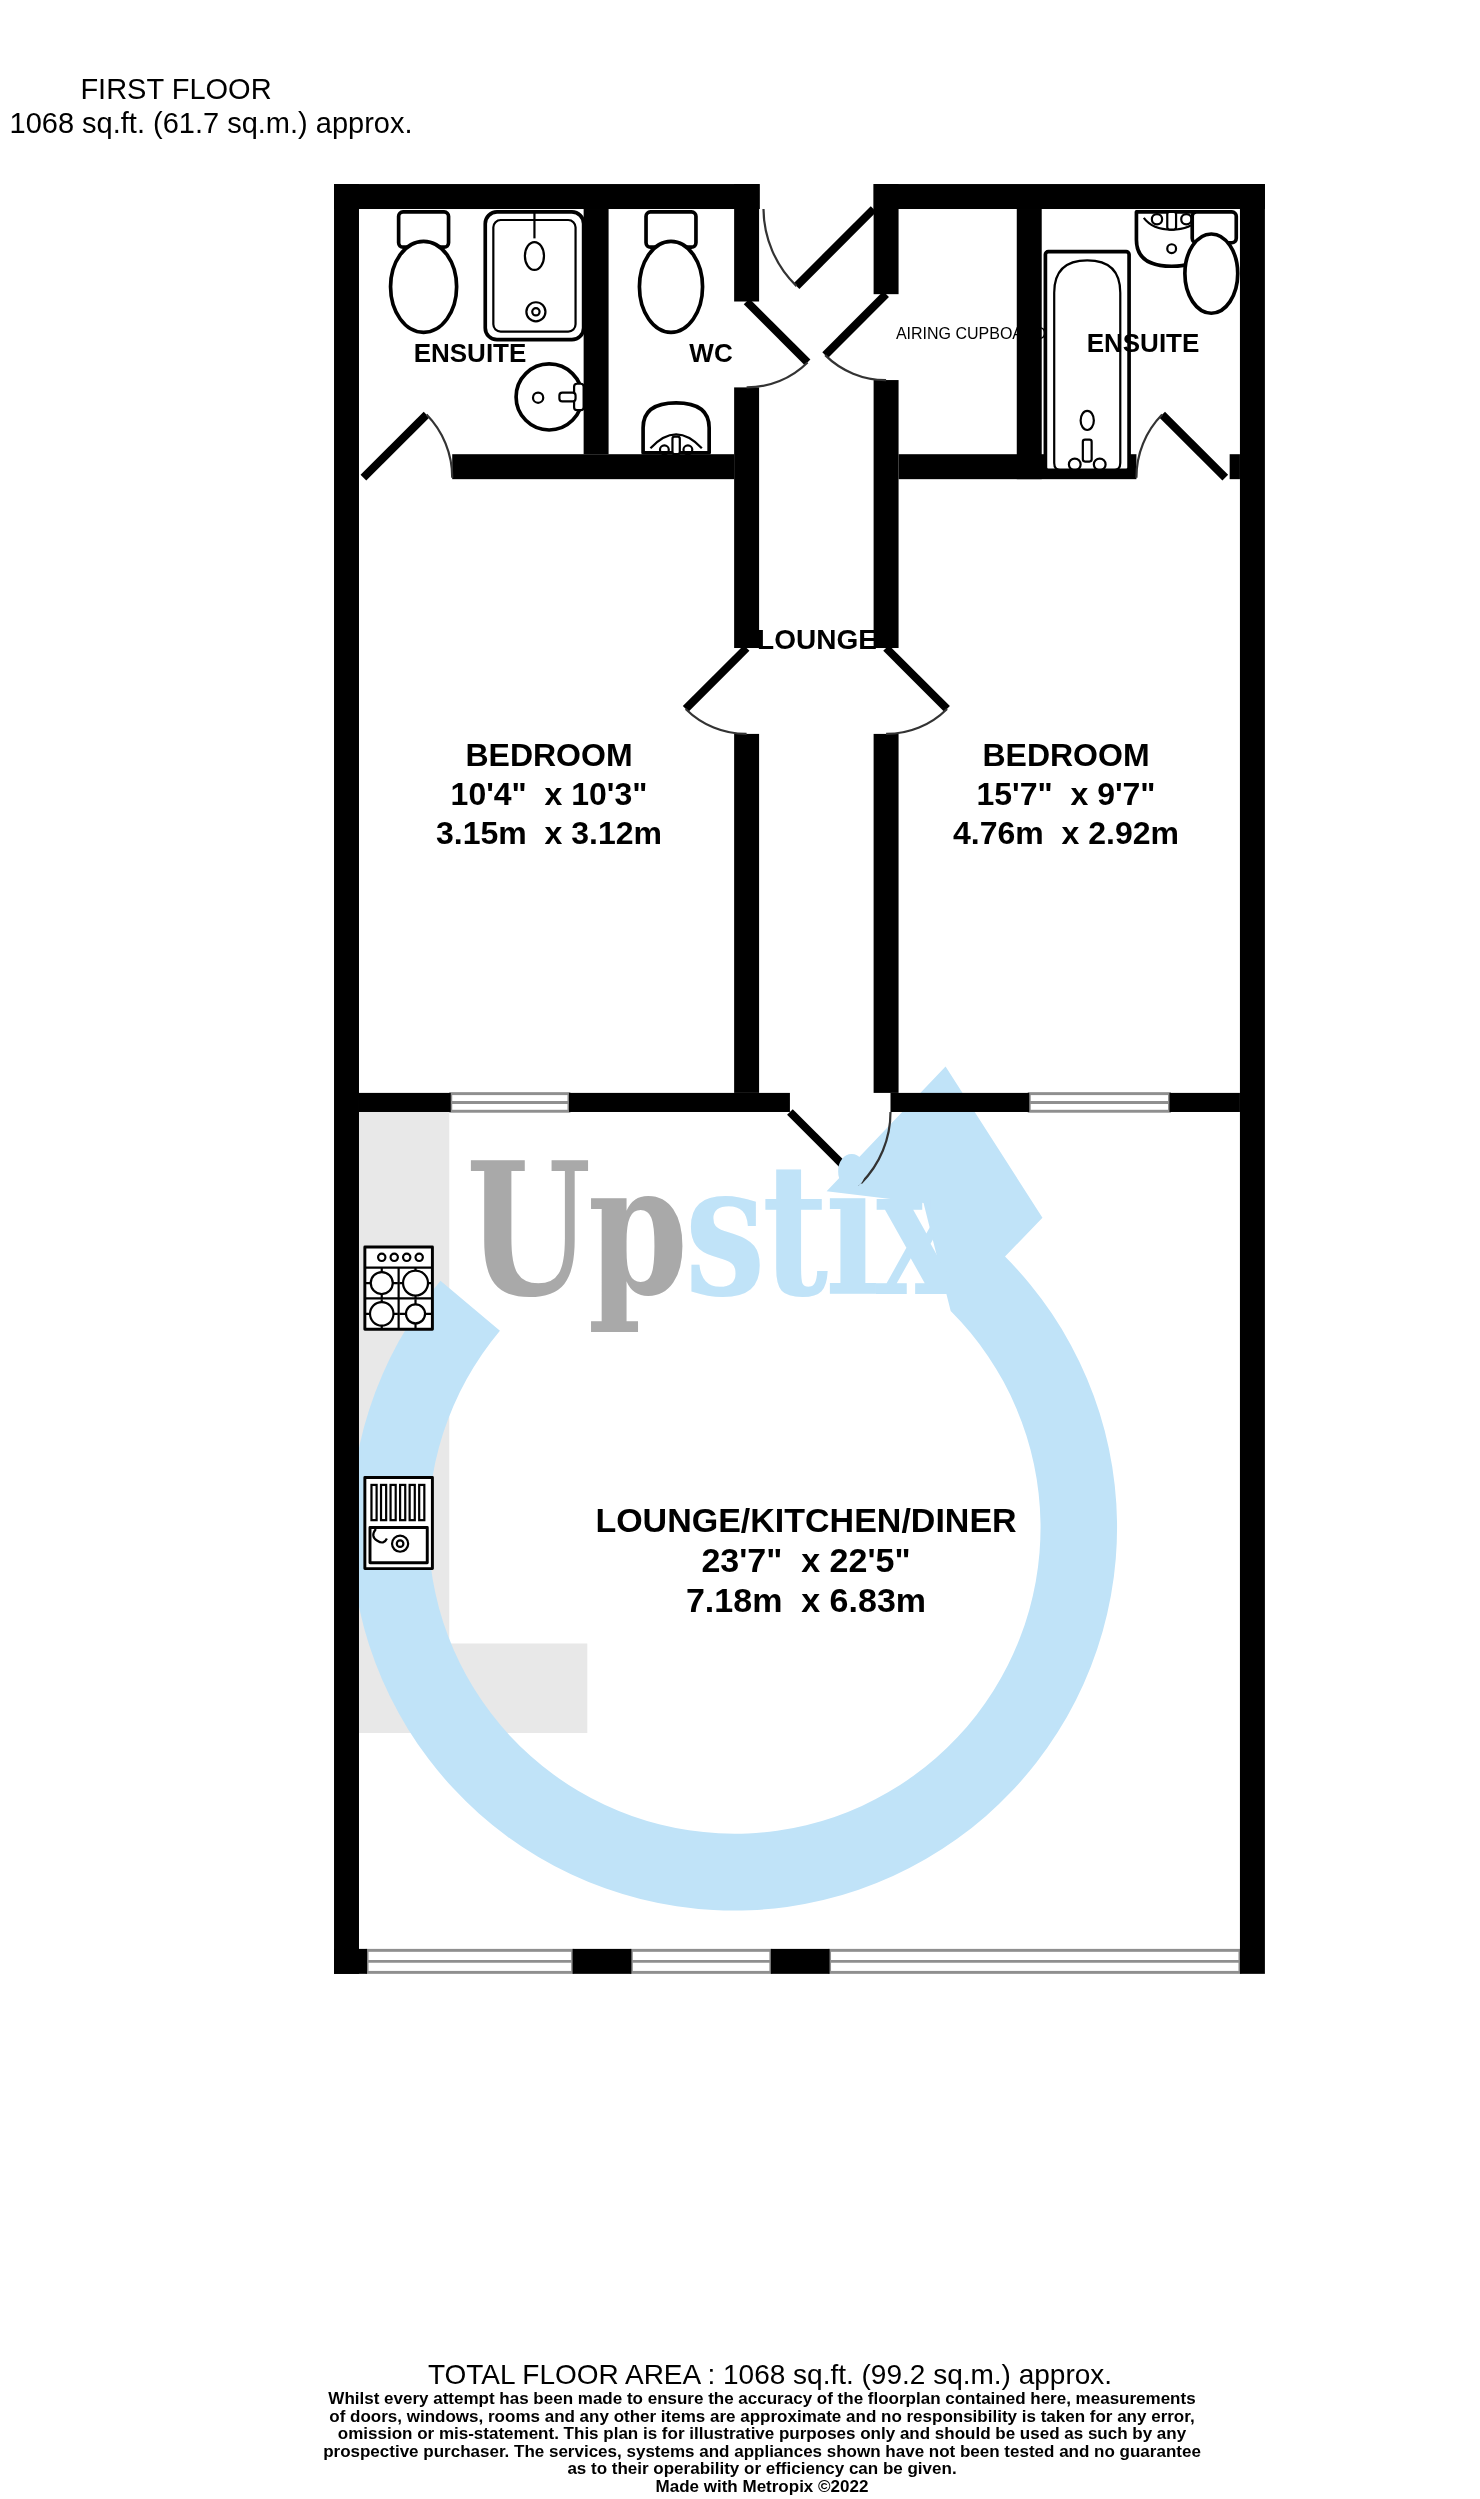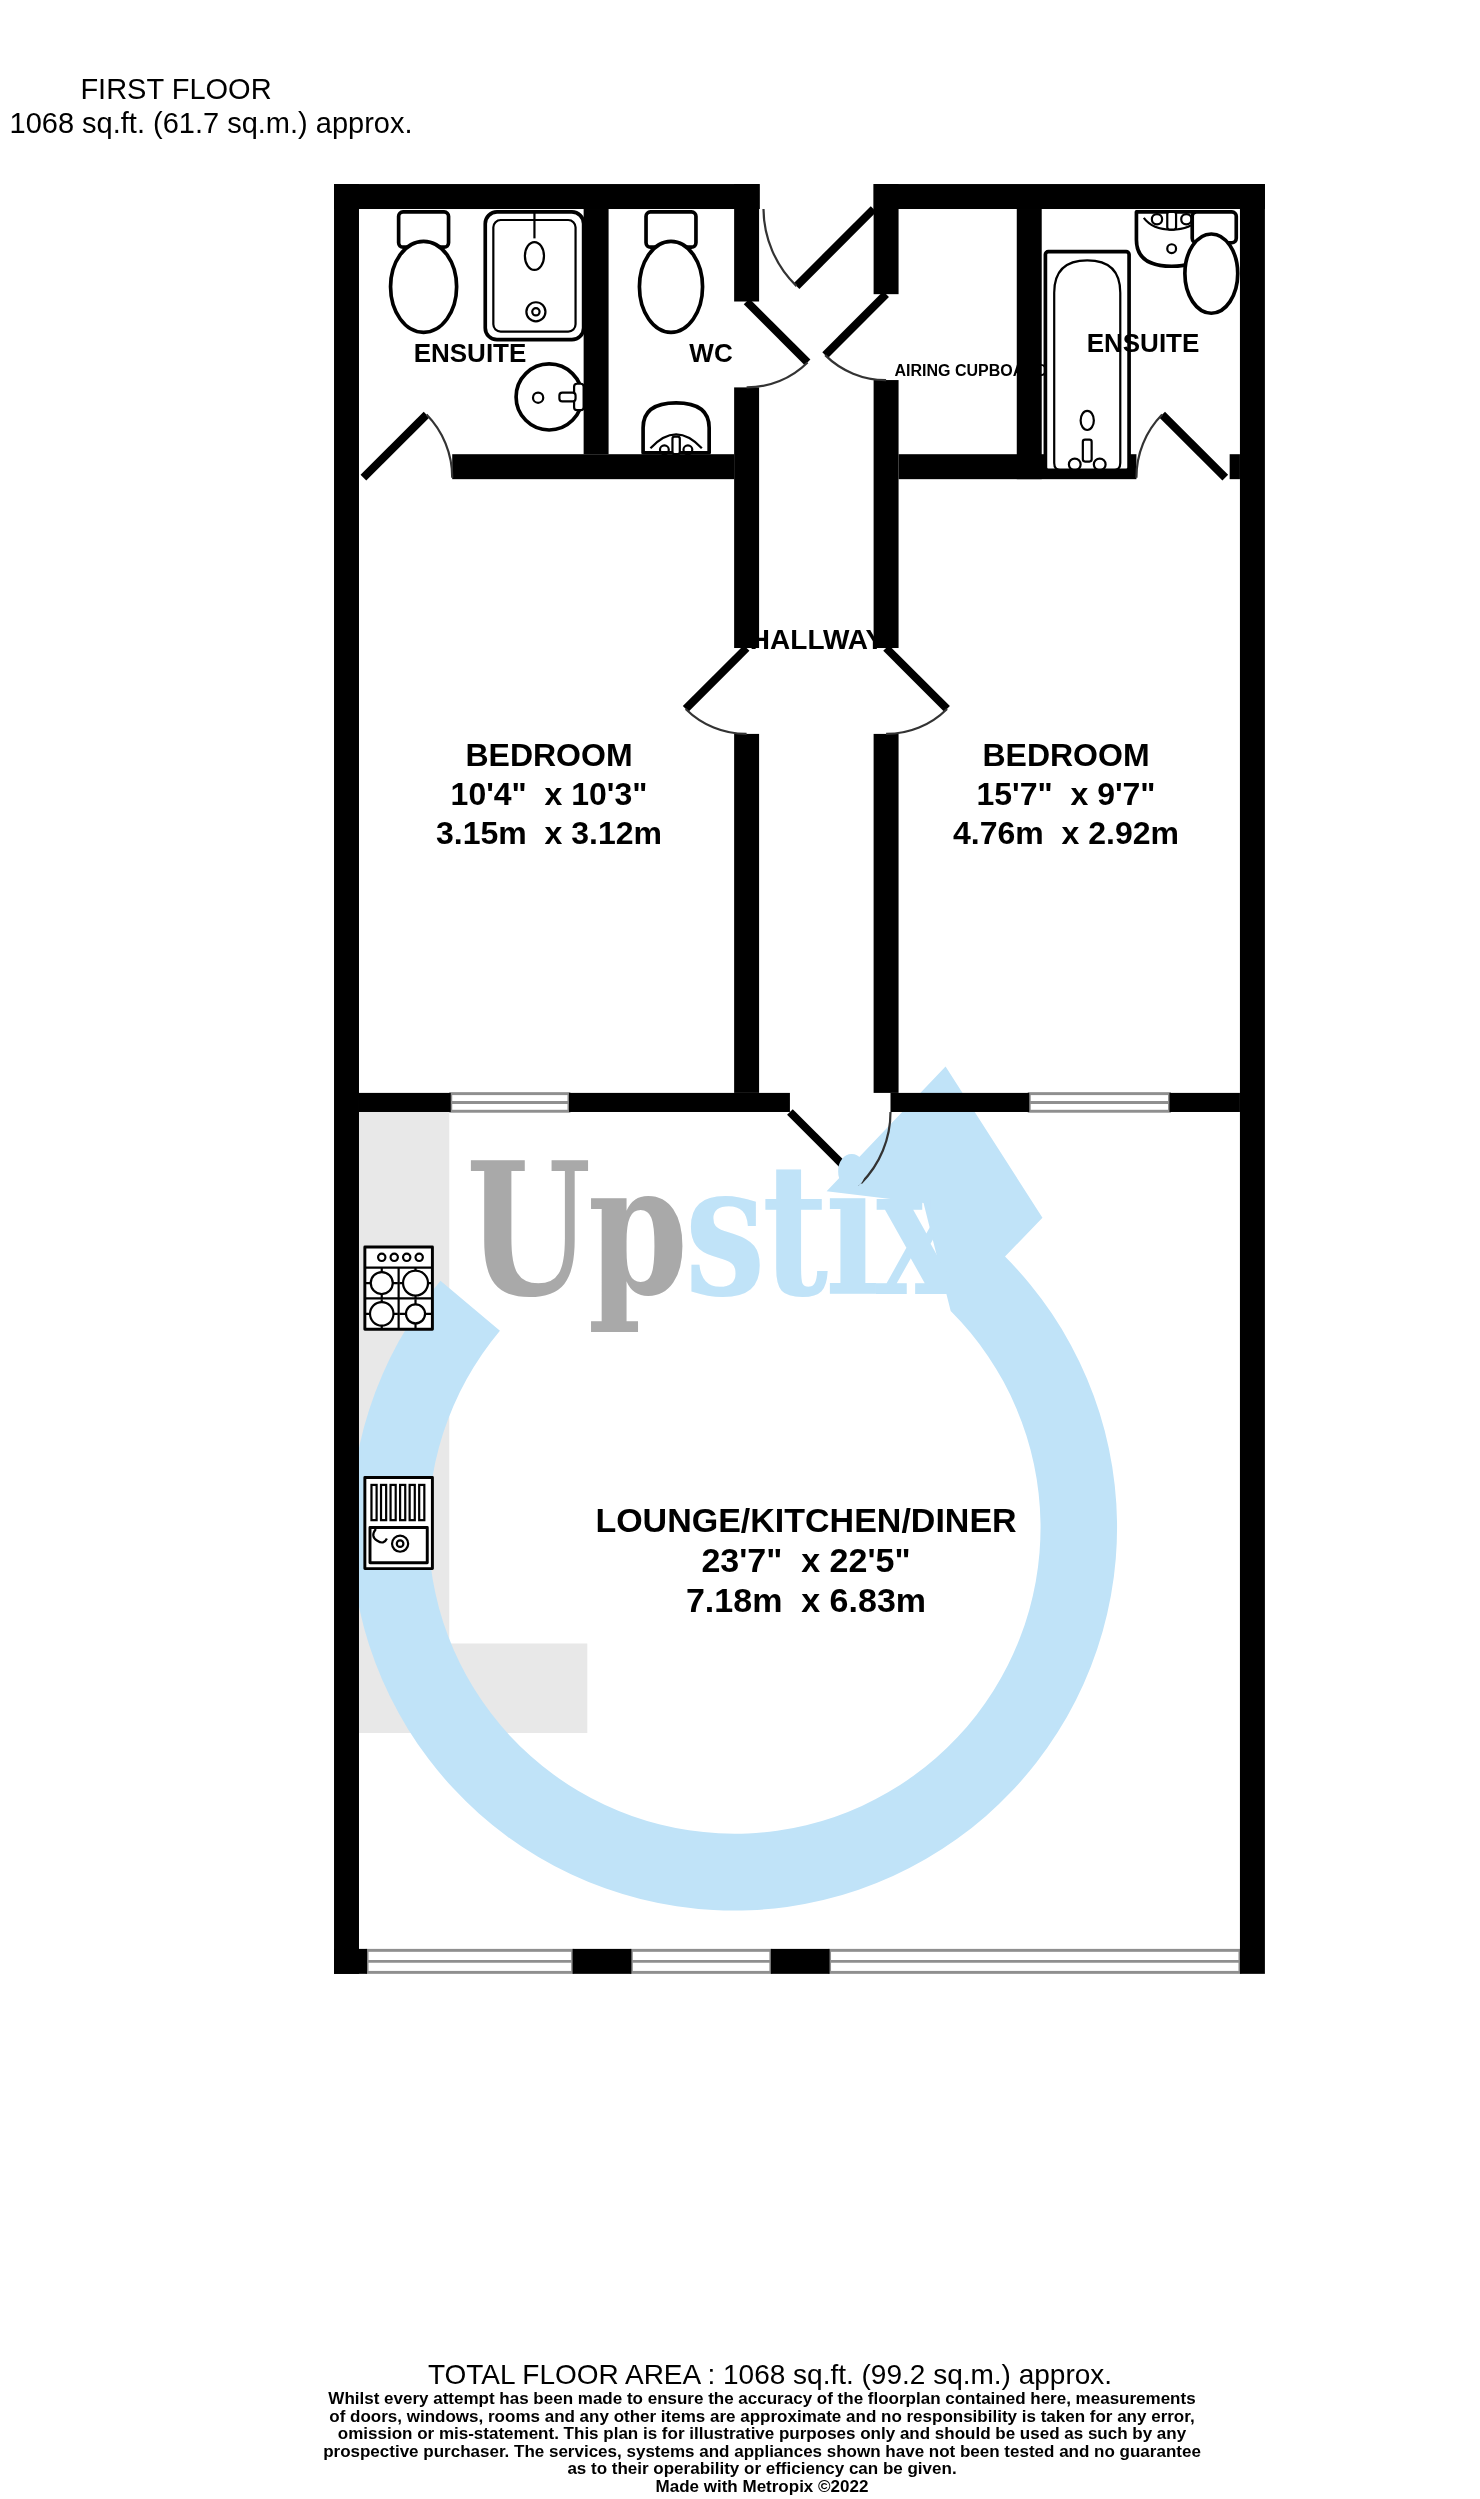--- a/index.html
+++ b/index.html
@@ -7,21 +7,21 @@
         font-family:"Liberation Sans", sans-serif;color:#000;padding-left:37px;}
   .abs{position:absolute;white-space:nowrap;}
   .ctr{transform:translateX(-50%);}
   .title-line{font-size:29px;font-weight:400;}
   .t1{left:176px;top:73px;}
   .t2{left:211px;top:107px;}
   .room-label{font-weight:700;font-size:26px;}
   .lbl-ensuite1{left:470px;top:338px;}
   .lbl-wc{left:711px;top:338px;}
   .lbl-ensuite2{left:1143px;top:328px;}
-  .lbl-airing{left:971px;top:325px;font-size:16px;font-weight:700;margin-top:37px;}
+  .lbl-airing{left:971px;top:325px;font-size:16px;font-weight:400;}
   .lbl-hallway{left:817px;top:624px;font-size:28px;font-weight:700;}
   .room-block{position:absolute;text-align:center;font-weight:700;}
   .bed-block{font-size:32px;line-height:39px;top:736px;}
   .b1{left:549px;}
   .b2{left:1066px;}
   .lounge-block{left:806px;top:1500px;font-size:34px;line-height:40px;text-align:center;}
   .size{white-space:pre;}
   .logo{left:466px;top:1137px;font-family:"DejaVu Serif", serif;font-weight:700;
         font-size:184px;letter-spacing:-4.4px;transform:scaleX(0.78);transform-origin:left top;line-height:1;}
   .logo .g{color:var(--logo-gray,#a9a9a9);}
@@ -200,21 +200,21 @@
       <circle class="fx3" cx="545" cy="2102" r="4.5"></circle>
     </g>
   </svg>
 
   <div class="abs logo"><span class="g">Up</span><span class="b">stix</span></div>
 
   <div class="abs ctr room-label lbl-ensuite1">ENSUITE</div>
   <div class="abs ctr room-label lbl-wc">WC</div>
   <div class="abs ctr lbl-airing">AIRING CUPBOARD</div>
   <div class="abs ctr room-label lbl-ensuite2">ENSUITE</div>
-  <div class="abs ctr lbl-hallway">HALLWAY</div>
+  <div class="abs ctr lbl-hallway">LOUNGE</div>
 
   <div class="room-block bed-block b1 ctr">
     <div>BEDROOM</div>
     <div class="size">10'4"  x 10'3"</div>
     <div class="size">3.15m  x 3.12m</div>
   </div>
 
   <div class="room-block bed-block b2 ctr">
     <div>BEDROOM</div>
     <div class="size">15'7"  x 9'7"</div>

